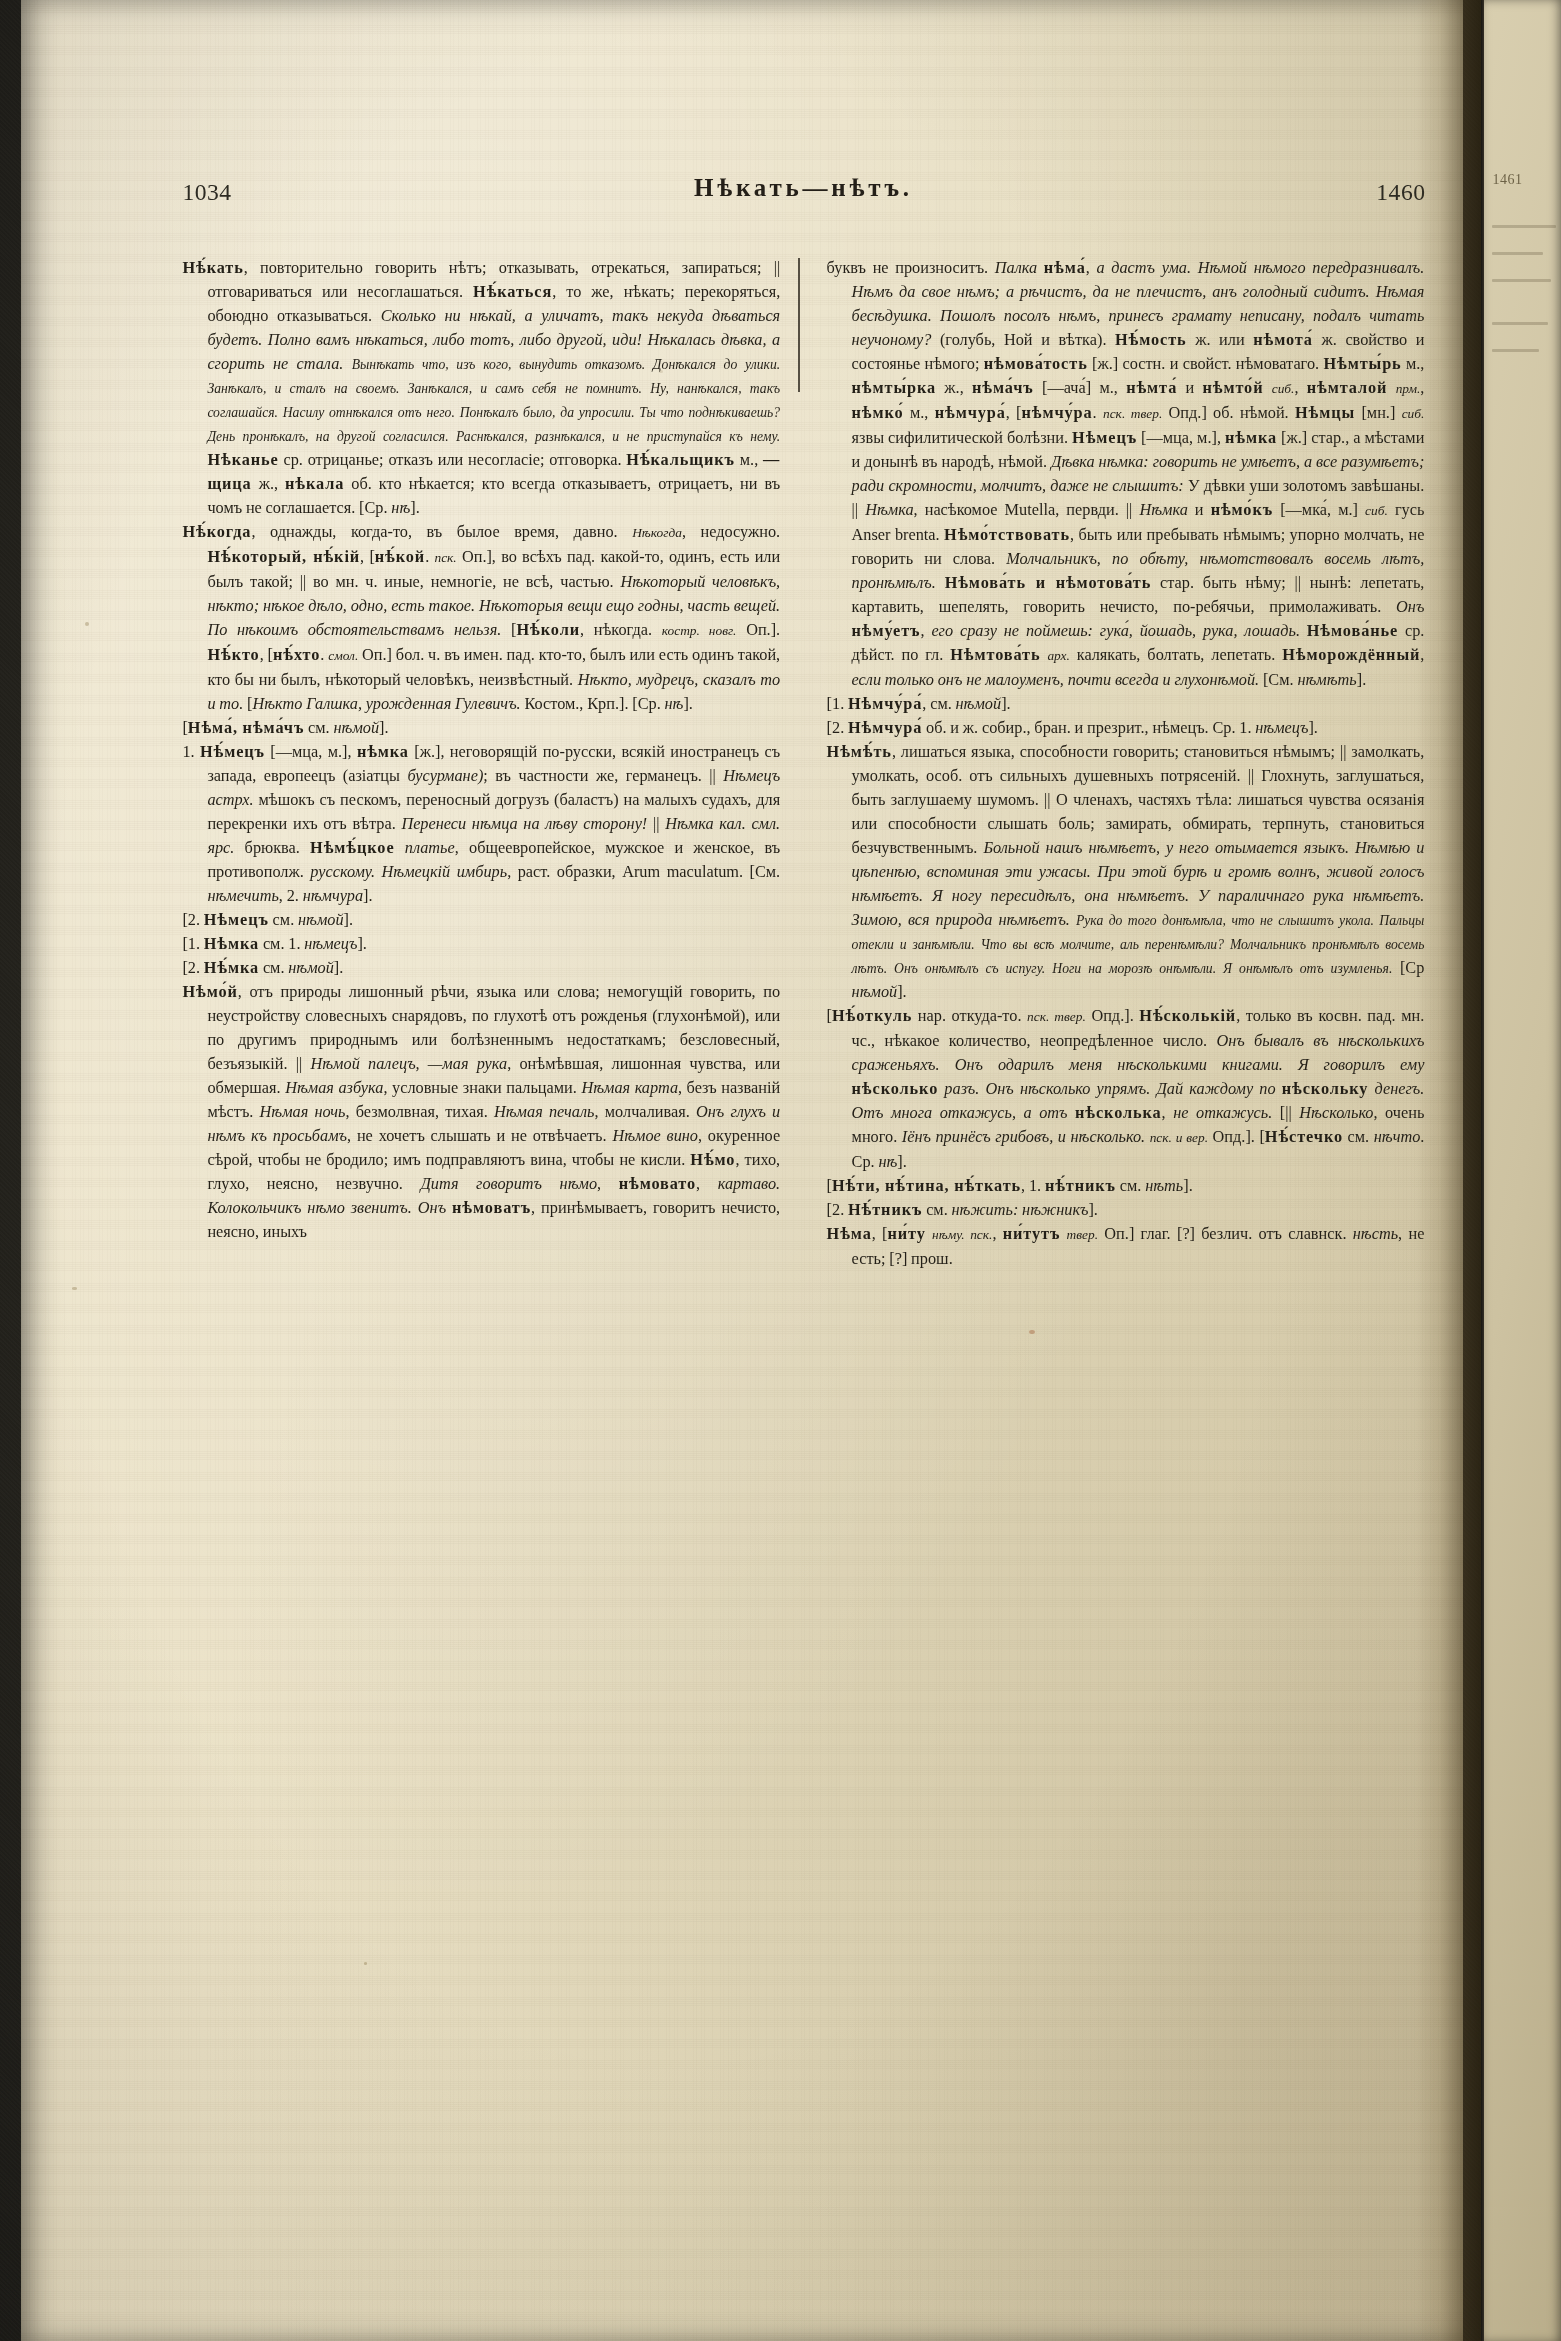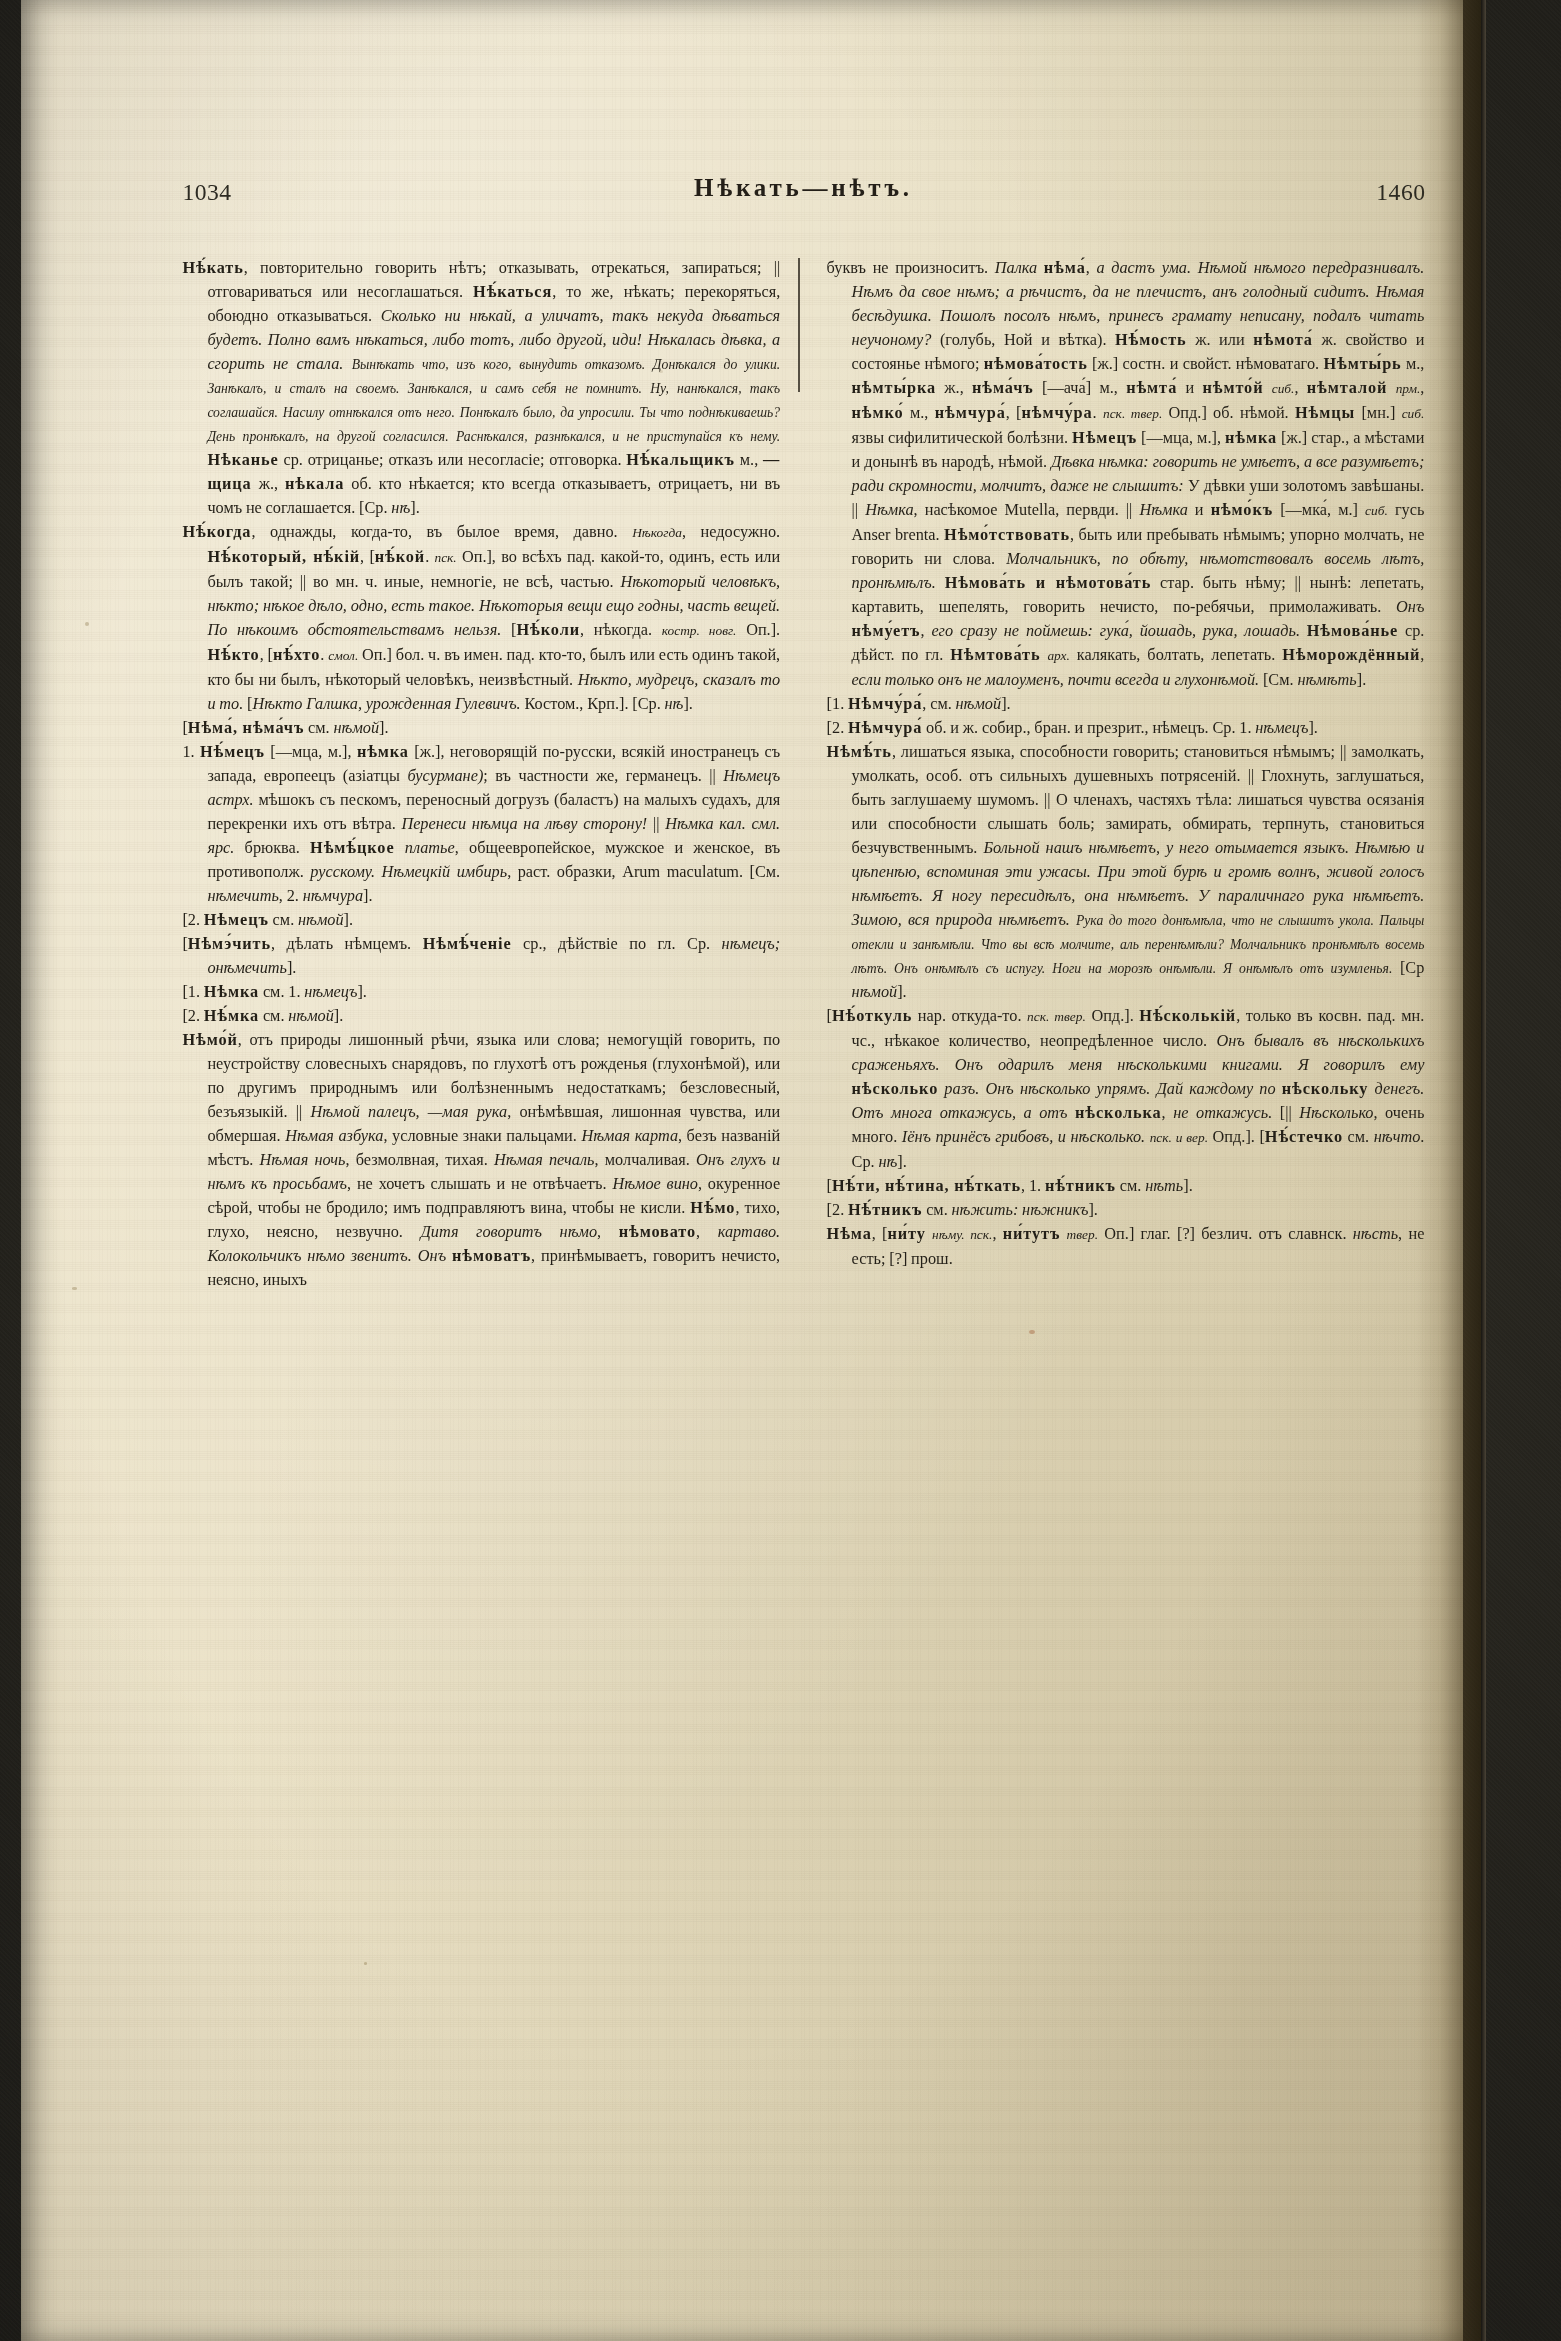--- a/index.html
+++ b/index.html
@@ -196,21 +196,20 @@
         <div class="folio-right">1460</div>
       </div>
 
       <div class="cols">
         <div class="col left" id="col-left">
             <p class="entry"><span class="hw">Нѣ́кать</span>, повторительно говорить нѣтъ; отказывать, отрекаться, запираться; || отговариваться или несоглашаться. <span class="hw">Нѣ́каться</span>, то же, нѣкать; перекоряться, обоюдно отказываться. <span class="it">Сколько ни нѣкай, а уличатъ, такъ некуда дѣваться будетъ. Полно вамъ нѣкаться, либо тотъ, либо другой, иди! Нѣкалась дѣвка, а сгорить не стала.</span> <span class="tiny">Вынѣкать что, изъ кого, вынудить отказомъ. Донѣкался до улики. Занѣкалъ, и сталъ на своемъ. Занѣкался, и самъ себя не помнитъ. Ну, нанѣкался, такъ соглашайся. Насилу отнѣкался отъ него. Понѣкалъ было, да упросили. Ты что поднѣкиваешь? День пронѣкалъ, на другой согласился. Раснѣкался, разнѣкался, и не приступайся къ нему.</span> <span class="hw">Нѣканье</span> ср. отрицанье; отказъ или несогласіе; отговорка. <span class="hw">Нѣ́кальщикъ</span> м., <span class="hw">—щица</span> ж., <span class="hw">нѣкала</span> об. кто нѣкается; кто всегда отказываетъ, отрицаетъ, ни въ чомъ не соглашается. [Ср. <span class="it">нѣ</span>].</p>
             <p class="entry"><span class="hw">Нѣ́когда</span>, однажды, когда-то, въ былое время, давно. <span class="sm">Нѣкогда</span>, недосужно. <span class="hw">Нѣ́который, нѣ́кій</span>, [<span class="hw">нѣ́кой</span>. <span class="sm">пск.</span> Оп.], во всѣхъ пад. какой-то, одинъ, есть или былъ такой; || во мн. ч. иные, немногіе, не всѣ, частью. <span class="it">Нѣкоторый человѣкъ, нѣкто; нѣкое дѣло, одно, есть такое. Нѣкоторыя вещи ещо годны, часть вещей. По нѣкоимъ обстоятельствамъ нельзя.</span> [<span class="hw">Нѣ́коли</span>, нѣкогда. <span class="sm">костр. новг.</span> Оп.]. <span class="hw">Нѣ́кто</span>, [<span class="hw">нѣ́хто</span>. <span class="sm">смол.</span> Оп.] бол. ч. въ имен. пад. кто-то, былъ или есть одинъ такой, кто бы ни былъ, нѣкоторый человѣкъ, неизвѣстный. <span class="it">Нѣкто, мудрецъ, сказалъ то и то.</span> [<span class="it">Нѣкто Галшка, урожденная Гулевичъ.</span> Костом., Крп.]. [Ср. <span class="it">нѣ</span>].</p>
             <p class="entry">[<span class="hw">Нѣма́, нѣма́чъ</span> см. <span class="it">нѣмой</span>].</p>
             <p class="entry">1. <span class="hw">Нѣ́мецъ</span> [—мца, м.], <span class="hw">нѣмка</span> [ж.], неговорящій по-русски, всякій иностранецъ съ запада, европеецъ (азіатцы <span class="it">бусурмане)</span>; въ частности же, германецъ. || <span class="it">Нѣмецъ астрх.</span> мѣшокъ съ пескомъ, переносный догрузъ (баластъ) на малыхъ судахъ, для перекренки ихъ отъ вѣтра. <span class="it">Перенеси нѣмца на лѣву сторону!</span> || <span class="it">Нѣмка кал. смл. ярс.</span> брюква. <span class="hw">Нѣмѣ́цкое</span> <span class="it">платье</span>, общеевропейское, мужское и женское, въ противополж. <span class="it">русскому. Нѣмецкій имбирь</span>, раст. образки, Arum maculatum. [См. <span class="it">нѣмечить</span>, 2. <span class="it">нѣмчура</span>].</p>
             <p class="entry">[2. <span class="hw">Нѣмецъ</span> см. <span class="it">нѣмой</span>].</p>
-            <p class="entry">[<span class="hw">Нѣмэ́чить</span>, дѣлать нѣмцемъ. <span class="hw">Нѣмѣ́ченіе</span> ср., дѣйствіе по гл. Ср. <span class="it">нѣмецъ; онѣмечить</span>].</p>
             <p class="entry">[1. <span class="hw">Нѣмка</span> см. 1. <span class="it">нѣмецъ</span>].</p>
             <p class="entry">[2. <span class="hw">Нѣ́мка</span> см. <span class="it">нѣмой</span>].</p>
             <p class="entry"><span class="hw">Нѣмо́й</span>, отъ природы лишонный рѣчи, языка или слова; немогущій говорить, по неустройству словесныхъ снарядовъ, по глухотѣ отъ рожденья (глухонѣмой), или по другимъ природнымъ или болѣзненнымъ недостаткамъ; безсловесный, безъязыкій. || <span class="it">Нѣмой палецъ, —мая рука</span>, онѣмѣвшая, лишонная чувства, или обмершая. <span class="it">Нѣмая азбука</span>, условные знаки пальцами. <span class="it">Нѣмая карта</span>, безъ названій мѣстъ. <span class="it">Нѣмая ночь</span>, безмолвная, тихая. <span class="it">Нѣмая печаль</span>, молчаливая. <span class="it">Онъ глухъ и нѣмъ къ просьбамъ</span>, не хочетъ слышать и не отвѣчаетъ. <span class="it">Нѣмое вино</span>, окуренное сѣрой, чтобы не бродило; имъ подправляютъ вина, чтобы не кисли. <span class="hw">Нѣ́мо</span>, тихо, глухо, неясно, незвучно. <span class="it">Дитя говоритъ нѣмо</span>, <span class="hw">нѣмовато</span>, <span class="it">картаво. Колокольчикъ нѣмо звенитъ. Онъ</span> <span class="hw">нѣмоватъ</span>, принѣмываетъ, говоритъ нечисто, неясно, иныхъ</p>
           </div>
         <div class="col-rule"></div>
         <div class="col right" id="col-right">
             <p class="entry">буквъ не произноситъ. <span class="it">Палка</span> <span class="hw">нѣма́</span>, <span class="it">а дастъ ума. Нѣмой нѣмого передразнивалъ. Нѣмъ да свое нѣмъ; а рѣчистъ, да не плечистъ, анъ голодный сидитъ. Нѣмая бесѣдушка. Пошолъ посолъ нѣмъ, принесъ грамату неписану, подалъ читать неучоному?</span> (голубь, Ной и вѣтка). <span class="hw">Нѣ́мость</span> ж. или <span class="hw">нѣмота́</span> ж. свойство и состоянье нѣмого; <span class="hw">нѣмова́тость</span> [ж.] состн. и свойст. нѣмоватаго. <span class="hw">Нѣмты́рь</span> м., <span class="hw">нѣмты́рка</span> ж., <span class="hw">нѣма́чъ</span> [—ача́] м., <span class="hw">нѣмта́</span> и <span class="hw">нѣмто́й</span> <span class="sm">сиб.</span>, <span class="hw">нѣмталой</span> <span class="sm">прм.</span>, <span class="hw">нѣмко́</span> м., <span class="hw">нѣмчура́</span>, [<span class="hw">нѣмчу́ра</span>. <span class="sm">пск. твер.</span> Опд.] об. нѣмой. <span class="hw">Нѣмцы</span> [мн.] <span class="sm">сиб.</span> язвы сифилитической болѣзни. <span class="hw">Нѣмецъ</span> [—мца, м.], <span class="hw">нѣмка</span> [ж.] стар., а мѣстами и донынѣ въ народѣ, нѣмой. <span class="it">Дѣвка нѣмка: говорить не умѣетъ, а все разумѣетъ; ради скромности, молчитъ, даже не слышитъ:</span> У дѣвки уши золотомъ завѣшаны. || <span class="it">Нѣмка</span>, насѣкомое Mutella, первди. || <span class="it">Нѣмка</span> и <span class="hw">нѣмо́къ</span> [—мка́, м.] <span class="sm">сиб.</span> гусь Anser brenta. <span class="hw">Нѣмо́тствовать</span>, быть или пребывать нѣмымъ; упорно молчать, не говорить ни слова. <span class="it">Молчальникъ, по обѣту, нѣмотствовалъ восемь лѣтъ, пронѣмѣлъ.</span> <span class="hw">Нѣмова́ть и нѣмотова́ть</span> стар. быть нѣму; || нынѣ: лепетать, картавить, шепелять, говорить нечисто, по-ребячьи, примолаживать. <span class="it">Онъ</span> <span class="hw">нѣму́етъ</span>, <span class="it">его сразу не поймешь: гука́, йошадь, рука, лошадь.</span> <span class="hw">Нѣмова́нье</span> ср. дѣйст. по гл. <span class="hw">Нѣмтова́ть</span> <span class="sm">арх.</span> калякать, болтать, лепетать. <span class="hw">Нѣморождённый</span>, <span class="it">если только онъ не малоуменъ, почти всегда и глухонѣмой.</span> [См. <span class="it">нѣмѣть</span>].</p>
             <p class="entry">[1. <span class="hw">Нѣмчу́ра́</span>, см. <span class="it">нѣмой</span>].</p>
             <p class="entry">[2. <span class="hw">Нѣмчура́</span> об. и ж. собир., бран. и презрит., нѣмецъ. Ср. 1. <span class="it">нѣмецъ</span>].</p>
             <p class="entry"><span class="hw">Нѣмѣ́ть</span>, лишаться языка, способности говорить; становиться нѣмымъ; || замолкать, умолкать, особ. отъ сильныхъ душевныхъ потрясеній. || Глохнуть, заглушаться, быть заглушаему шумомъ. || О членахъ, частяхъ тѣла: лишаться чувства осязанія или способности слышать боль; замирать, обмирать, терпнуть, становиться безчувственнымъ. <span class="it">Больной нашъ нѣмѣетъ, у него отымается языкъ. Нѣмѣю и цѣпенѣю, вспоминая эти ужасы. При этой бурѣ и громѣ волнъ, живой голосъ нѣмѣетъ. Я ногу пересидѣлъ, она нѣмѣетъ. У параличнаго рука нѣмѣетъ. Зимою, вся природа нѣмѣетъ.</span> <span class="tiny">Рука до того донѣмѣла, что не слышитъ укола. Пальцы отекли и занѣмѣли. Что вы всѣ молчите, аль перенѣмѣли? Молчальникъ пронѣмѣлъ восемь лѣтъ. Онъ онѣмѣлъ съ испугу. Ноги на морозѣ онѣмѣли. Я онѣмѣлъ отъ изумленья.</span> [Ср <span class="it">нѣмой</span>].</p>
@@ -219,15 +218,23 @@
             <p class="entry">[2. <span class="hw">Нѣ́тникъ</span> см. <span class="it">нѣжить: нѣжникъ</span>].</p>
             <p class="entry"><span class="hw">Нѣма</span>, [<span class="hw">ни́ту</span> <span class="sm">нѣму. пск.</span>, <span class="hw">ни́тутъ</span> <span class="sm">твер.</span> Оп.] глаг. [?] безлич. отъ славнск. <span class="it">нѣсть</span>, не есть; [?] прош.</p>
           </div>
       </div>
 
     </div>
   </div>
 
   <div class="gutter"></div>
   <div class="np-edge"></div>
+  <div class="next-page">
+    <div class="np-num">1461</div>
+    <div class="np-line" style="top:225px;"></div>
+    <div class="np-line" style="top:252px;width:51px;"></div>
+    <div class="np-line" style="top:279px;width:59px;"></div>
+    <div class="np-line" style="top:322px;width:56px;"></div>
+    <div class="np-line" style="top:349px;width:47px;"></div>
+  </div>
 
 </div>
 
 
 </body></html>

